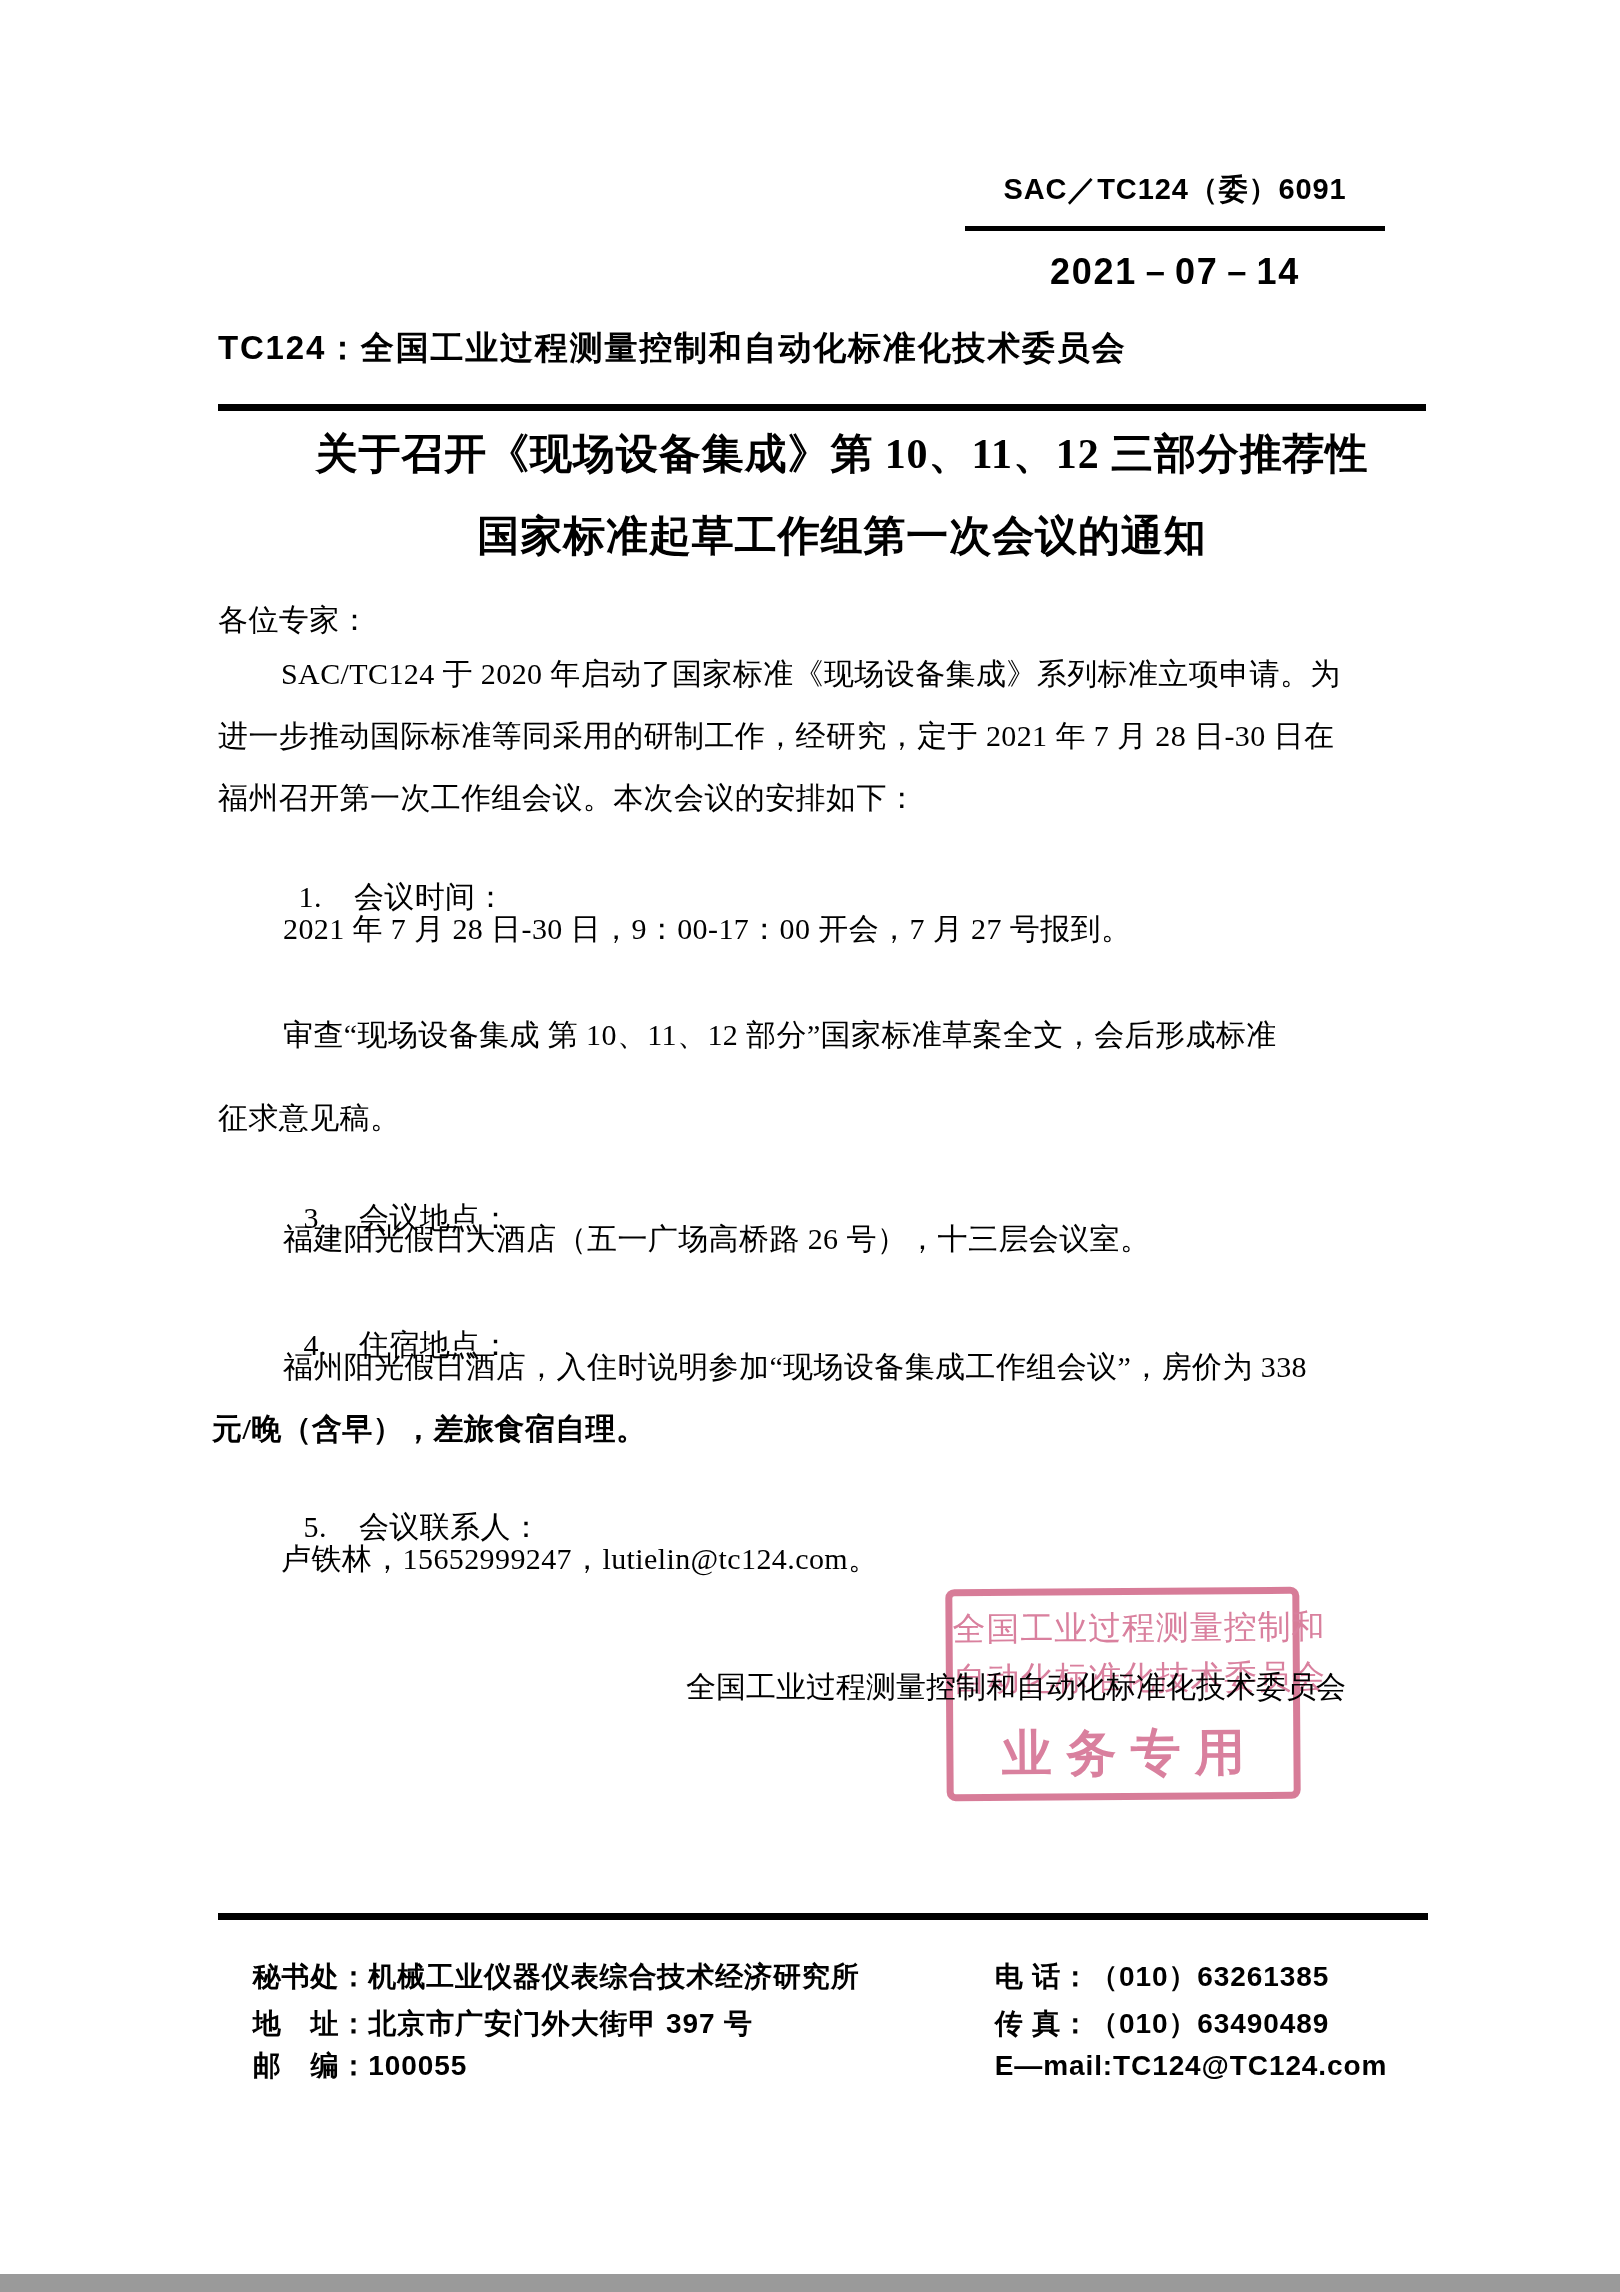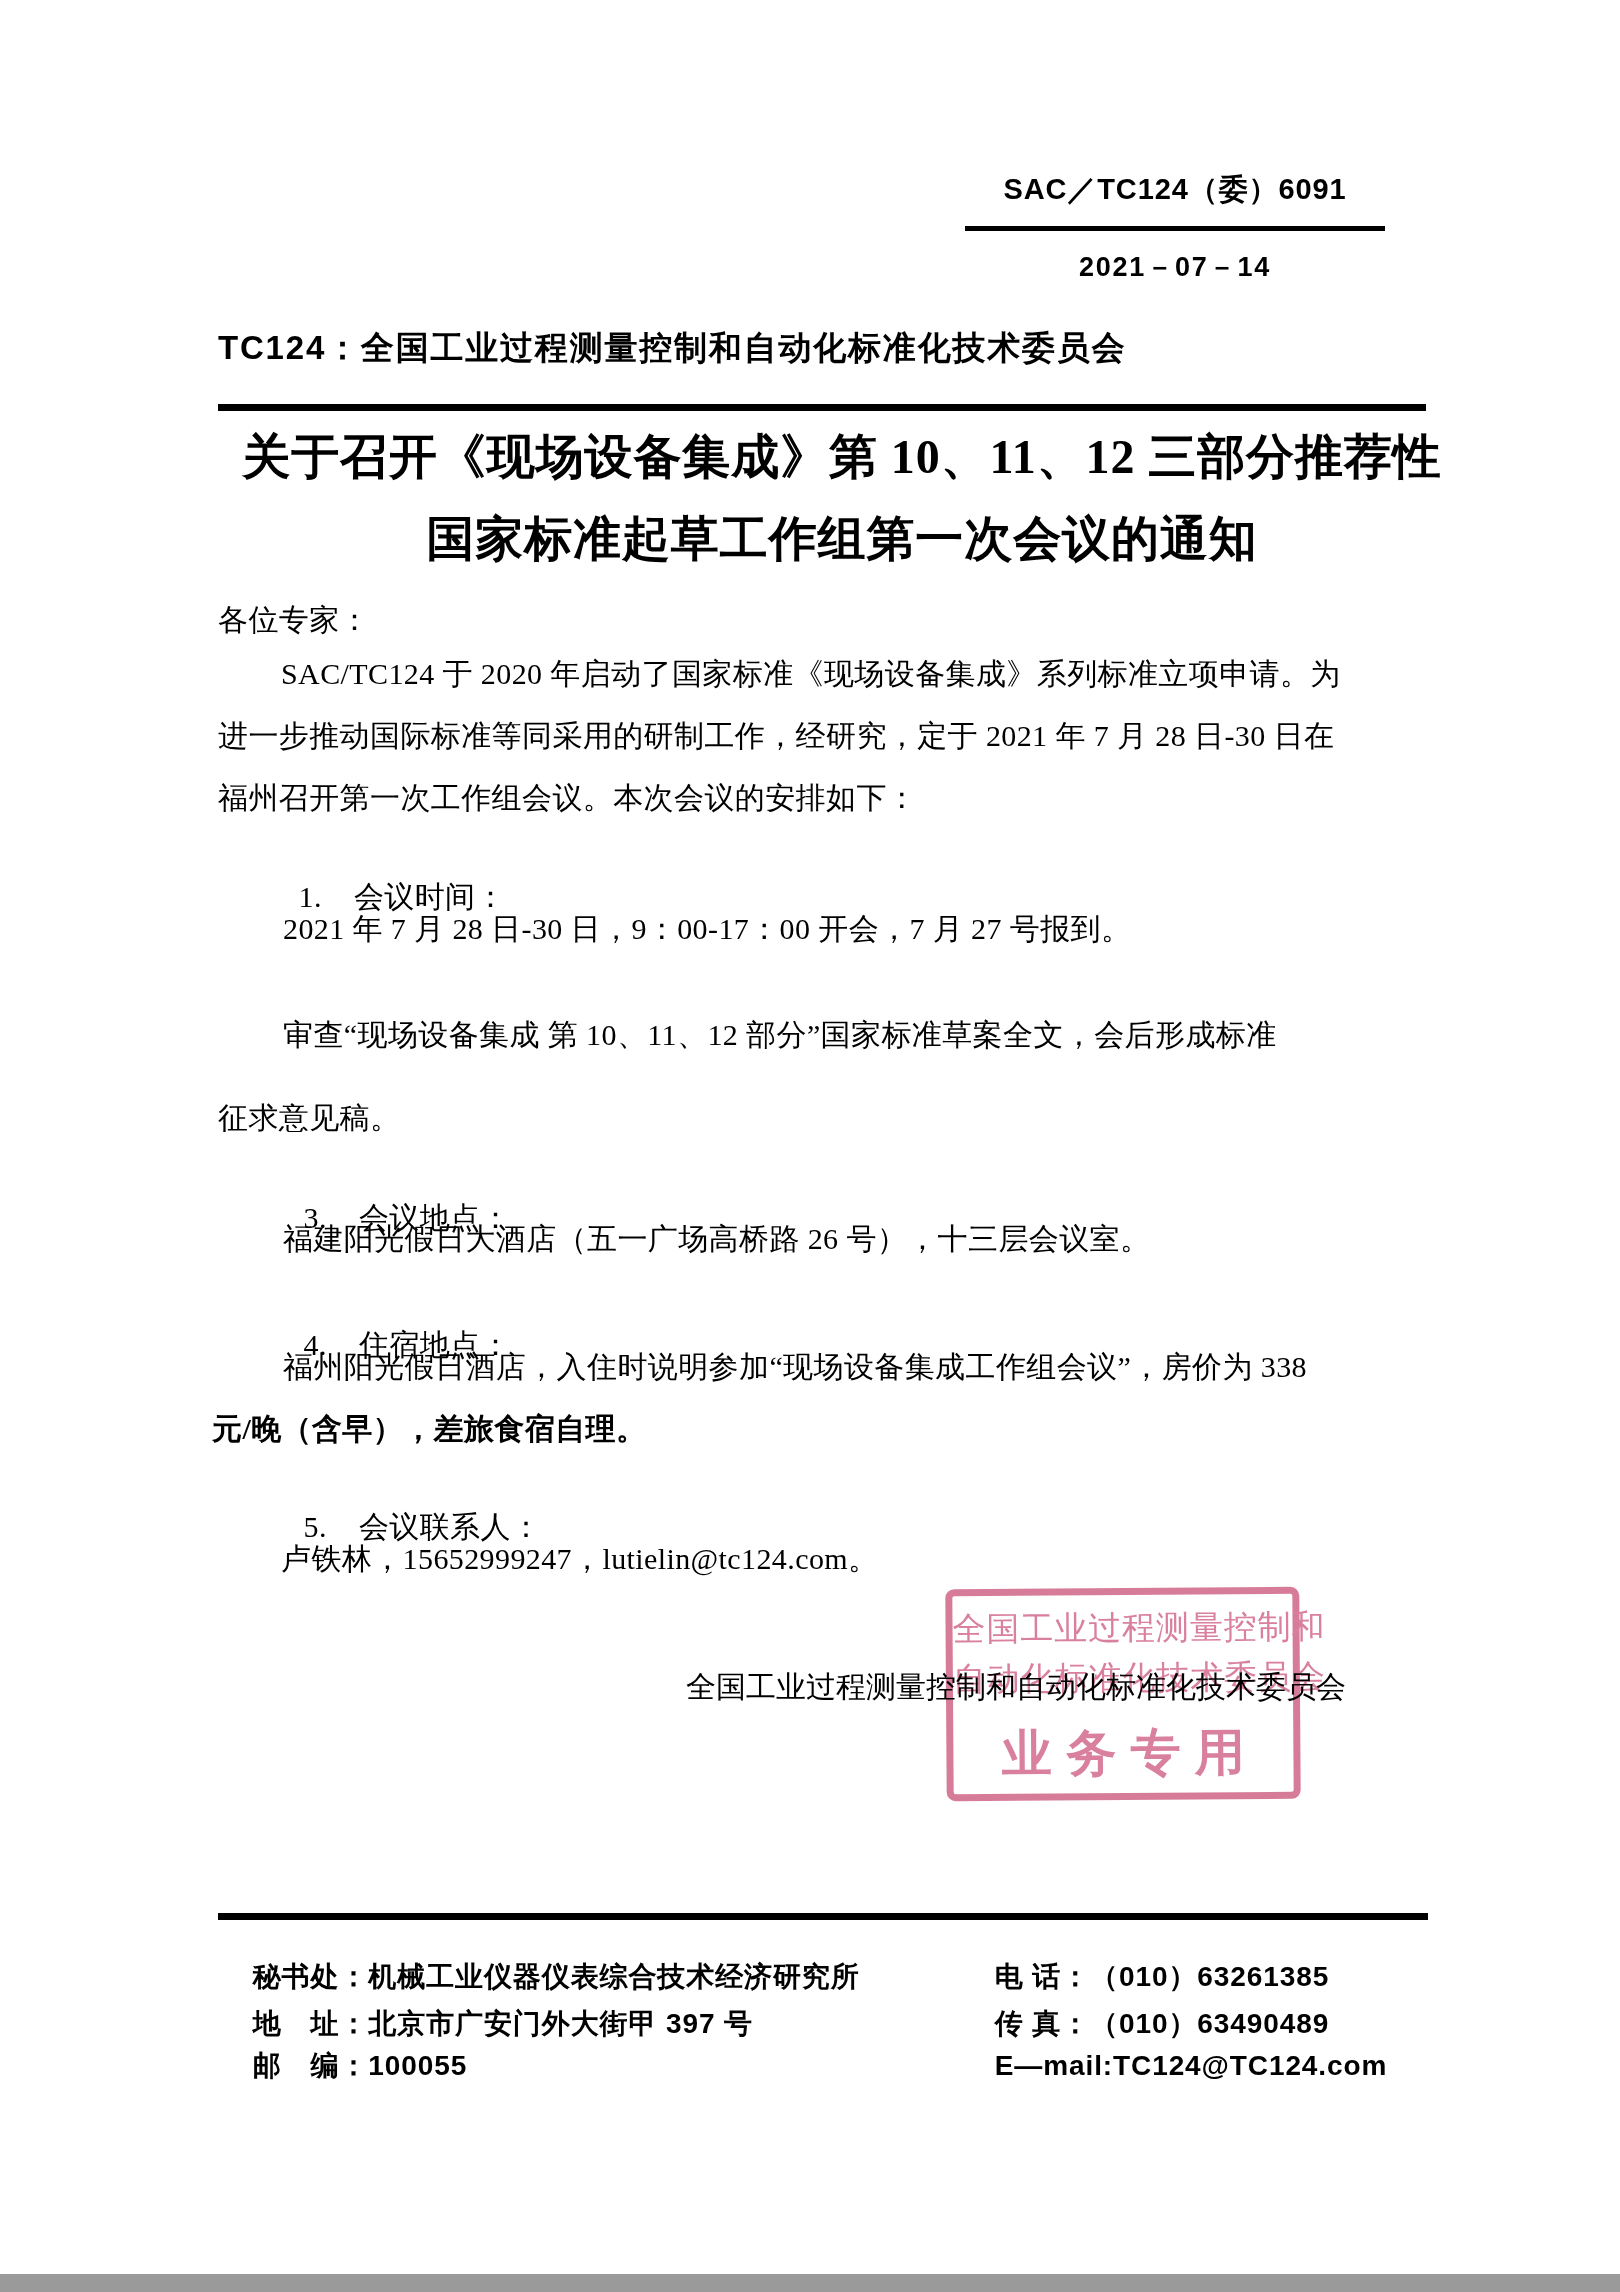--- a/index.html
+++ b/index.html
@@ -12,24 +12,24 @@
     overflow:hidden;
     font-family:"Liberation Serif","DejaVu Serif",serif;
     color:#000;
   }
   .abs{position:absolute;white-space:pre;line-height:1;}
   .sans{font-family:"Liberation Sans","DejaVu Sans",sans-serif;font-weight:bold;}
   .rule{position:absolute;background:#000;}
   
   .doc-number{left:965px;top:175px;width:420px;text-align:center;font-size:29px;letter-spacing:0.9px;}
   .header-rule{left:965px;top:226px;width:420px;height:4.5px;}
-  .doc-date{left:965px;top:254px;width:420px;text-align:center;font-size:27px;letter-spacing:1.8px;}
+  .doc-date{left:965px;top:254px;width:420px;text-align:center;font-size:36px;letter-spacing:1.8px;}
   .committee-heading{left:218px;top:331px;font-size:33px;letter-spacing:1.8px;}
   .title-divider{left:218px;top:404px;width:1208px;height:7.1px;}
-  .title-line{left:218px;top:433px;width:1248px;text-align:center;font-size:48px;font-weight:bold;letter-spacing:0.9px;}
+  .title-line{left:218px;top:433px;width:1248px;text-align:center;font-size:42px;font-weight:bold;letter-spacing:0.9px;}
   .title-line2{top:515px;}
   
   .bline{font-size:30px;letter-spacing:0.4px;}
   .item-num{display:inline-block;}
   .item-head{display:inline-block;margin-left:32px;}
   
   .signature{left:686px;top:1672px;font-size:30px;z-index:3;}
   .stamp{
     position:absolute;left:946px;top:1588px;width:340px;height:198px;
     border:7.1px solid rgba(212,113,143,0.92);

